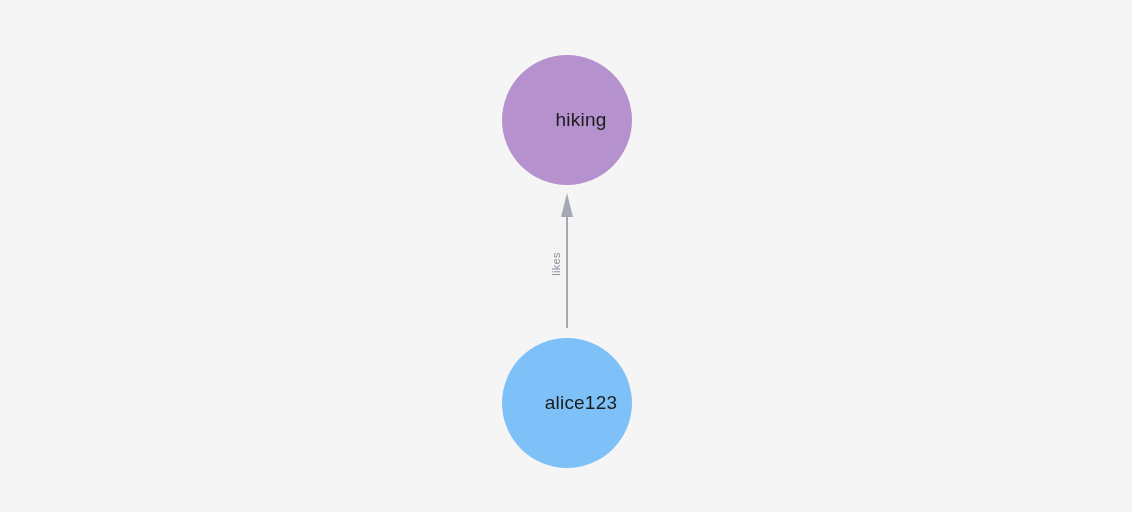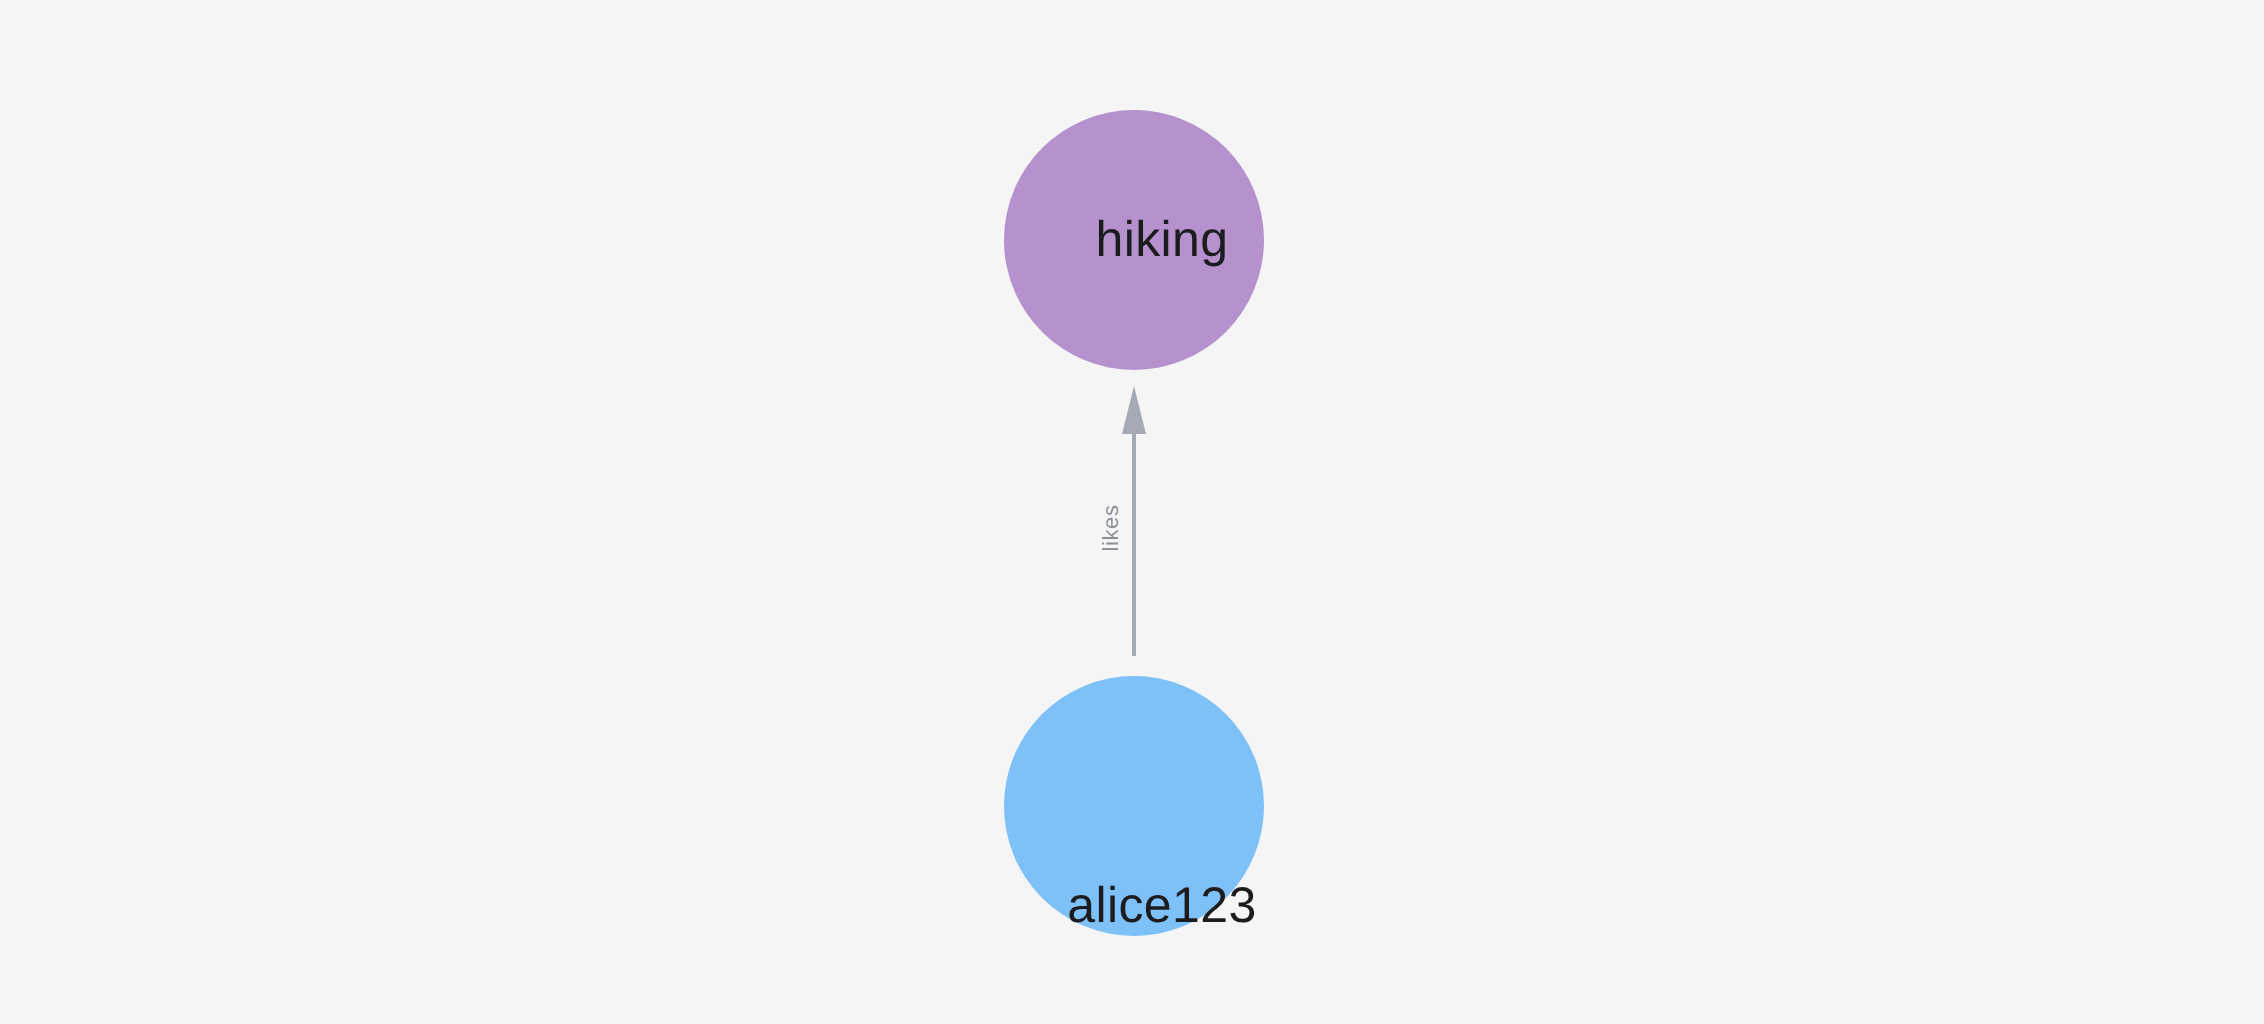--- a/index.html
+++ b/index.html
@@ -27,33 +27,32 @@
   .node {
     position: absolute;
     width: 130px;
     height: 130px;
     border-radius: 50%;
     display: flex;
     align-items: center;
     justify-content: center;
   }
   .node-label {
-    font-size: 25px;
+    font-size: 19px;
     letter-spacing: 0.2px;
     user-select: none;
     padding-left: 28px;
   }
   .node-hiking {
     left: 502px;
     top: 55px;
   }
   .node-alice {
     left: 502px;
     top: 338px;
-    align-items: flex-end;
   }
   .edge-label {
     position: absolute;
     left: 556px;
     top: 264px;
     transform: translate(-50%, -50%) rotate(-90deg);
     transform-origin: center center;
     font-size: 11px;
     letter-spacing: 0.3px;
     white-space: nowrap;

